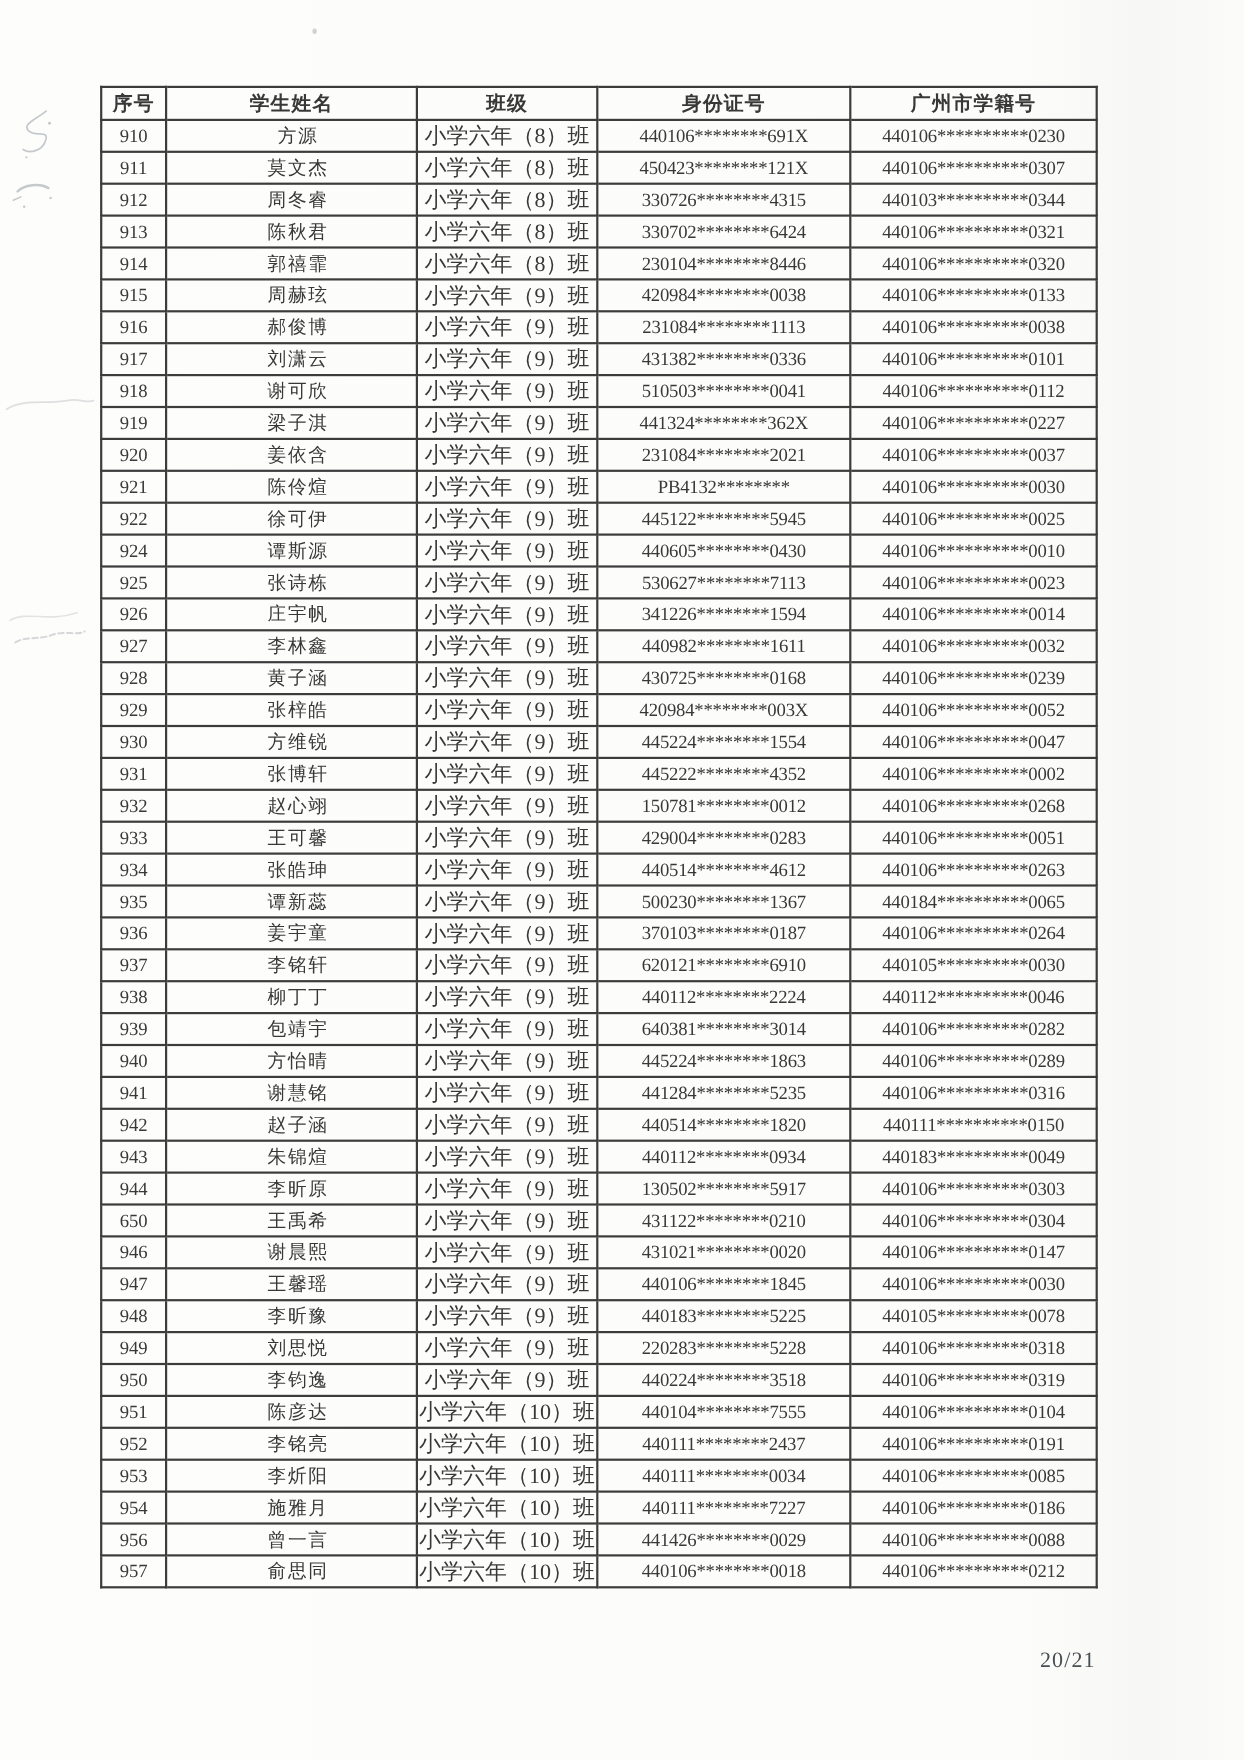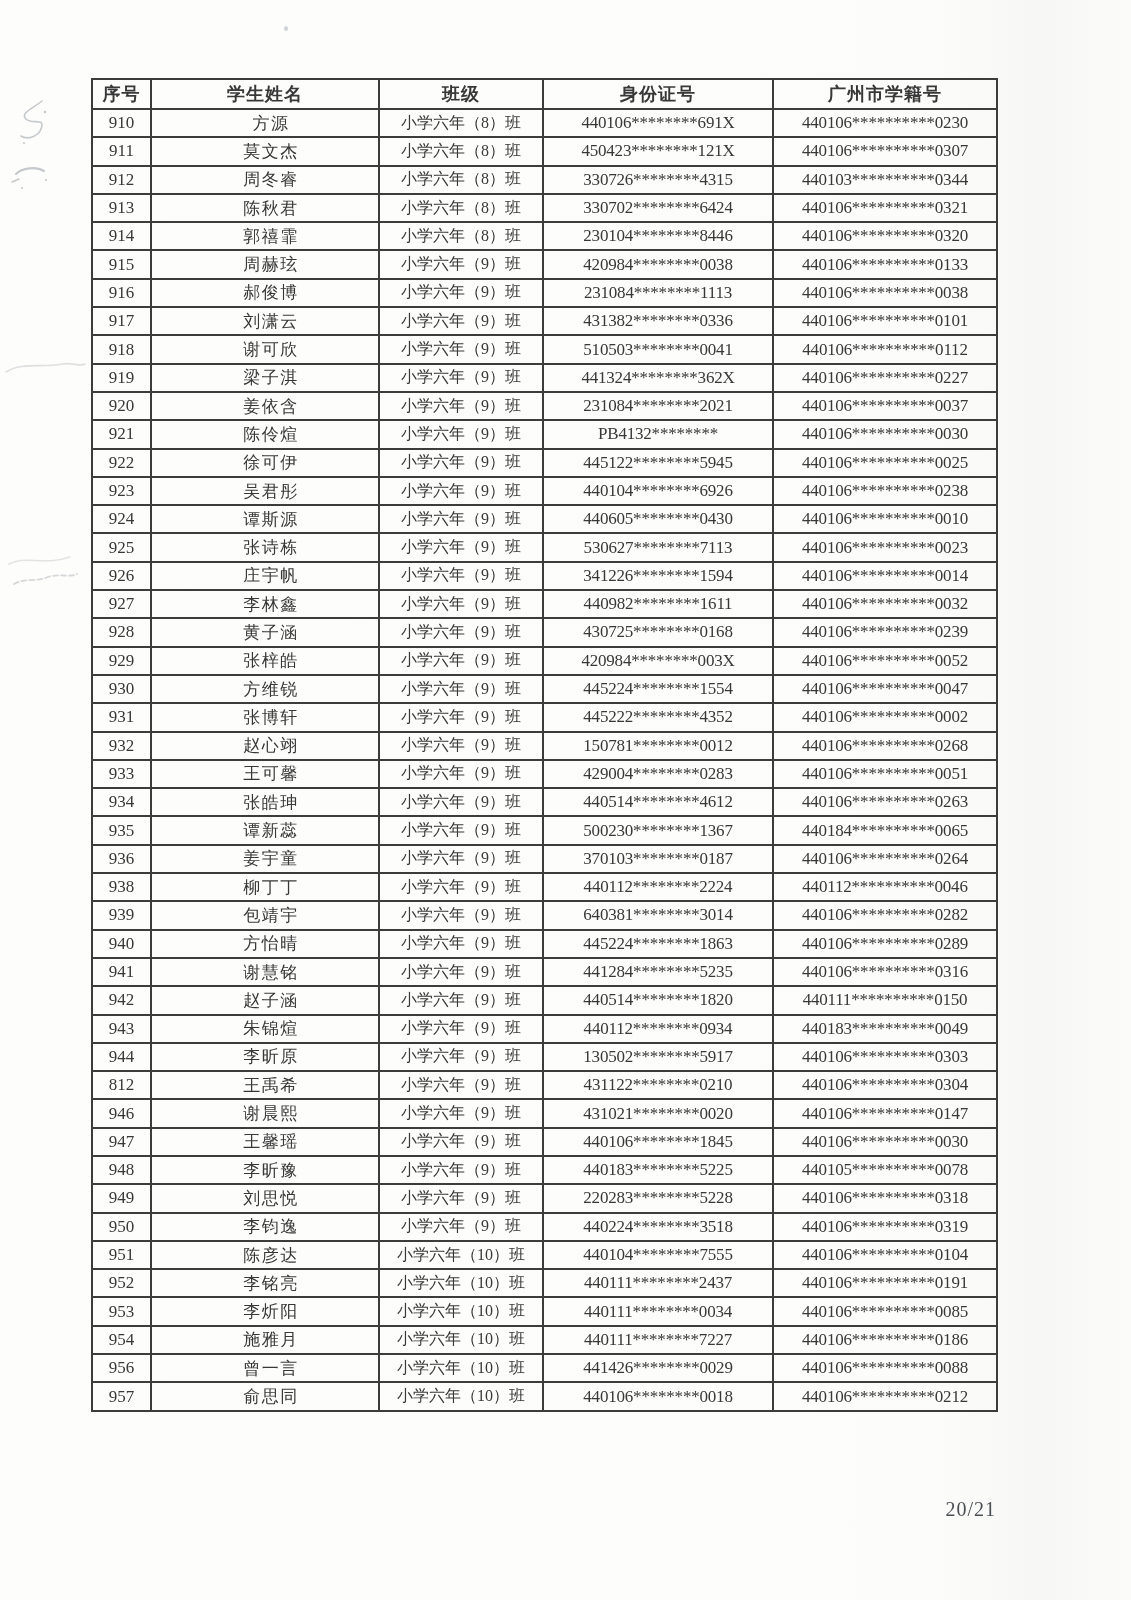--- a/index.html
+++ b/index.html
@@ -40,21 +40,21 @@
   .roster th, .roster td {
     border:2px solid #3c3c3c;
     text-align:center; vertical-align:middle;
     padding:0; white-space:nowrap; overflow:hidden;
   }
   .roster thead th { height:28px; font-size:18px; font-weight:700; letter-spacing:1px;font-family:Liberation Serif, serif; }
   .roster tbody td { height:26.3px; }
 
   .roster td.col-no    { font-size:17px; }
   .roster td.col-name  { font-size:17px; letter-spacing:1.5px;padding-left:12px; }
-  .roster td.col-class { font-size:16px; }
+  .roster td.col-class { font-size:20px; }
   .roster td.col-id_number,
   .roster td.col-student_number { font-size:17px; letter-spacing:-0.2px; }
 
   .page-number {
     position:absolute; left:91px; top:1498px; width:905px;
     text-align:right; font-size:20px; color:#4a4f54; letter-spacing:1px;
   }
 </style>
 </head>
 <body>
@@ -196,27 +196,20 @@
           <td class="col-student_number">440106**********0030</td>
         </tr>
         <tr>
           <td class="col-no">922</td>
           <td class="col-name">徐可伊</td>
           <td class="col-class">小学六年（9）班</td>
           <td class="col-id_number">445122********5945</td>
           <td class="col-student_number">440106**********0025</td>
         </tr>
         <tr>
-          <td class="col-no">923</td>
-          <td class="col-name">吴君彤</td>
-          <td class="col-class">小学六年（9）班</td>
-          <td class="col-id_number">440104********6926</td>
-          <td class="col-student_number">440106**********0238</td>
-        </tr>
-        <tr>
           <td class="col-no">924</td>
           <td class="col-name">谭斯源</td>
           <td class="col-class">小学六年（9）班</td>
           <td class="col-id_number">440605********0430</td>
           <td class="col-student_number">440106**********0010</td>
         </tr>
         <tr>
           <td class="col-no">925</td>
           <td class="col-name">张诗栋</td>
           <td class="col-class">小学六年（9）班</td>
@@ -294,20 +287,27 @@
           <td class="col-student_number">440184**********0065</td>
         </tr>
         <tr>
           <td class="col-no">936</td>
           <td class="col-name">姜宇童</td>
           <td class="col-class">小学六年（9）班</td>
           <td class="col-id_number">370103********0187</td>
           <td class="col-student_number">440106**********0264</td>
         </tr>
         <tr>
+          <td class="col-no">937</td>
+          <td class="col-name">李铭轩</td>
+          <td class="col-class">小学六年（9）班</td>
+          <td class="col-id_number">620121********6910</td>
+          <td class="col-student_number">440105**********0030</td>
+        </tr>
+        <tr>
           <td class="col-no">938</td>
           <td class="col-name">柳丁丁</td>
           <td class="col-class">小学六年（9）班</td>
           <td class="col-id_number">440112********2224</td>
           <td class="col-student_number">440112**********0046</td>
         </tr>
         <tr>
           <td class="col-no">939</td>
           <td class="col-name">包靖宇</td>
           <td class="col-class">小学六年（9）班</td>
@@ -343,21 +343,21 @@
           <td class="col-student_number">440183**********0049</td>
         </tr>
         <tr>
           <td class="col-no">944</td>
           <td class="col-name">李昕原</td>
           <td class="col-class">小学六年（9）班</td>
           <td class="col-id_number">130502********5917</td>
           <td class="col-student_number">440106**********0303</td>
         </tr>
         <tr>
-          <td class="col-no">812</td>
+          <td class="col-no">650</td>
           <td class="col-name">王禹希</td>
           <td class="col-class">小学六年（9）班</td>
           <td class="col-id_number">431122********0210</td>
           <td class="col-student_number">440106**********0304</td>
         </tr>
         <tr>
           <td class="col-no">946</td>
           <td class="col-name">谢晨熙</td>
           <td class="col-class">小学六年（9）班</td>
           <td class="col-id_number">431021********0020</td>

